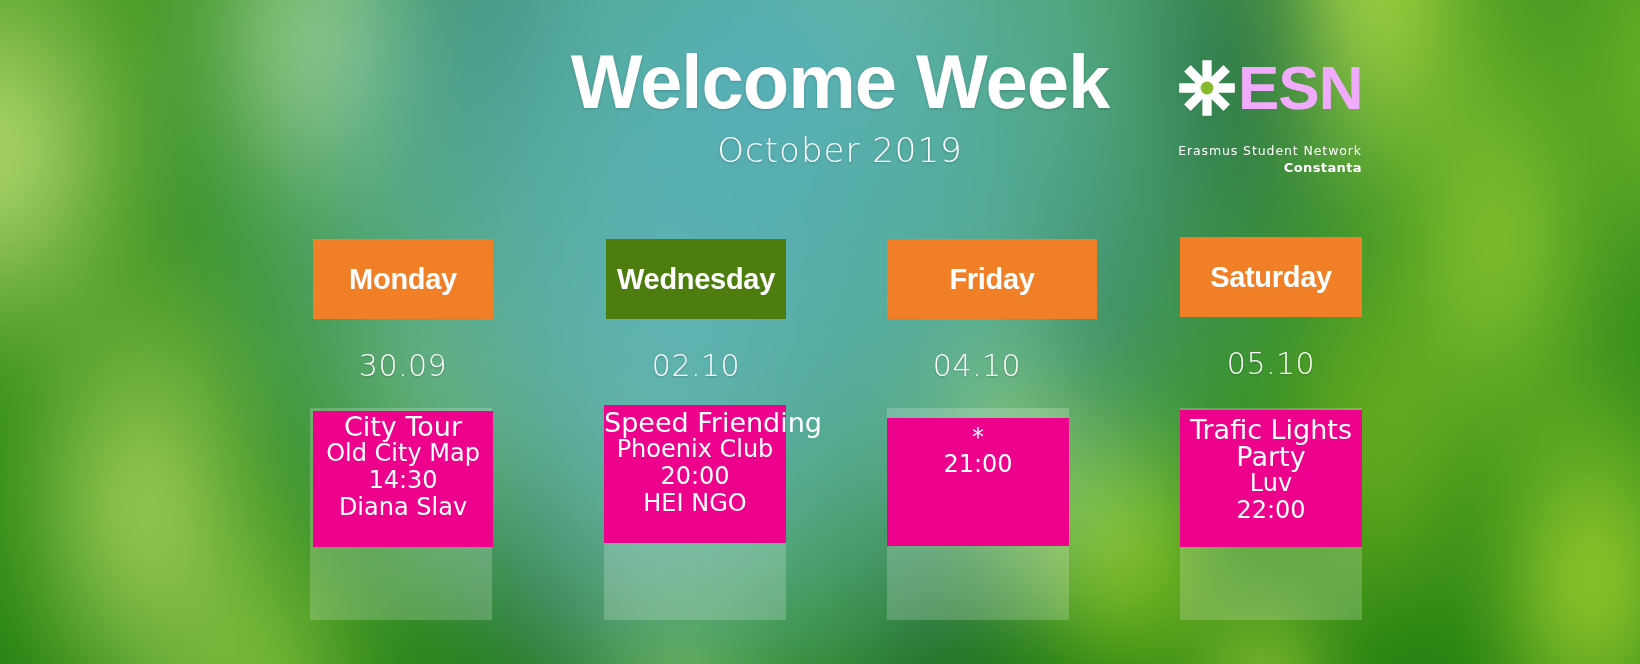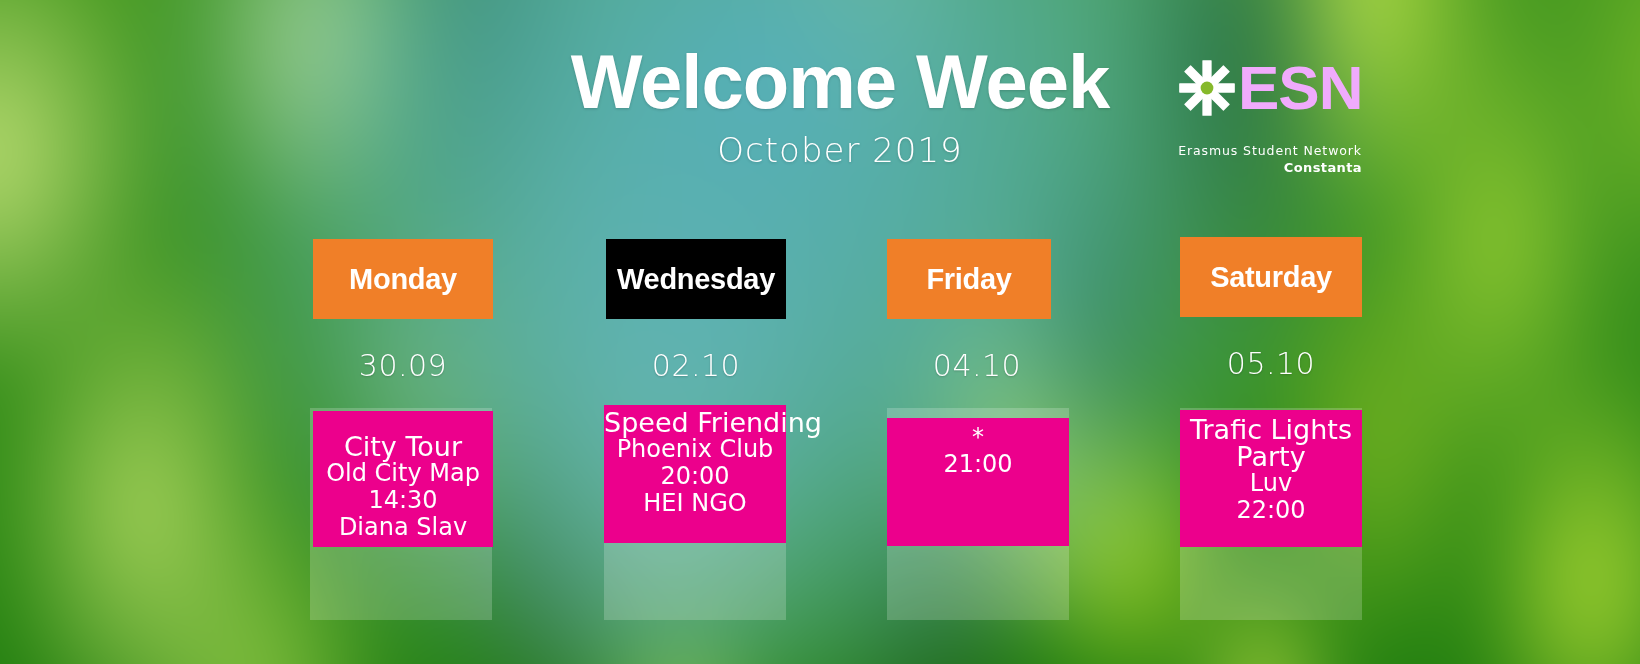--- a/index.html
+++ b/index.html
@@ -169,42 +169,42 @@
       <div id="esn-city">Constanta</div>
     </div>
   </div>
 
   <div id="schedule">
 
     <div class="day-col">
       <div class="day-header" style="left:313px;top:239px;width:180px;height:80px;background:#F07F28;">Monday</div>
       <div class="day-date" style="left:313px;top:348px;width:180px;">30.09</div>
       <div class="event-panel" style="left:310px;top:408px;width:182px;height:212px;"></div>
-      <div class="event-card" style="left:313px;top:411px;width:180px;height:136px;background:#EC008C;padding-top:22px;">
+      <div class="event-card" style="left:313px;top:411px;width:180px;height:136px;background:#EC008C;padding-top:2px;">
         <span class="event-line ev-title">City Tour</span>
         <span class="event-line ev-meta">Old City Map</span>
         <span class="event-line ev-meta">14:30</span>
         <span class="event-line ev-meta">Diana Slav</span>
       </div>
     </div>
 
     <div class="day-col">
-      <div class="day-header" style="left:606px;top:239px;width:180px;height:80px;background:#000000;">Wednesday</div>
+      <div class="day-header" style="left:606px;top:239px;width:180px;height:80px;background:#4d7c0f;">Wednesday</div>
       <div class="day-date" style="left:606px;top:348px;width:180px;">02.10</div>
       <div class="event-panel" style="left:604px;top:408px;width:182px;height:212px;"></div>
       <div class="event-card" style="left:604px;top:405px;width:182px;height:138px;background:#EC008C;padding-top:4px;">
         <span class="event-line ev-title">Speed Friending</span>
         <span class="event-line ev-meta">Phoenix Club</span>
         <span class="event-line ev-meta">20:00</span>
         <span class="event-line ev-meta">HEI NGO</span>
       </div>
     </div>
 
     <div class="day-col">
-      <div class="day-header" style="left:887px;top:239px;width:164px;height:80px;background:#F07F28;">Friday</div>
+      <div class="day-header" style="left:887px;top:239px;width:210px;height:80px;background:#F07F28;">Friday</div>
       <div class="day-date" style="left:887px;top:348px;width:180px;">04.10</div>
       <div class="event-panel" style="left:887px;top:408px;width:182px;height:212px;"></div>
       <div class="event-card" style="left:887px;top:418px;width:182px;height:128px;background:#EC008C;padding-top:6px;">
         <span class="event-line ev-meta">*</span>
         <span class="event-line ev-meta">21:00</span>
       </div>
     </div>
 
     <div class="day-col">
       <div class="day-header" style="left:1180px;top:237px;width:182px;height:80px;background:#F07F28;">Saturday</div>

